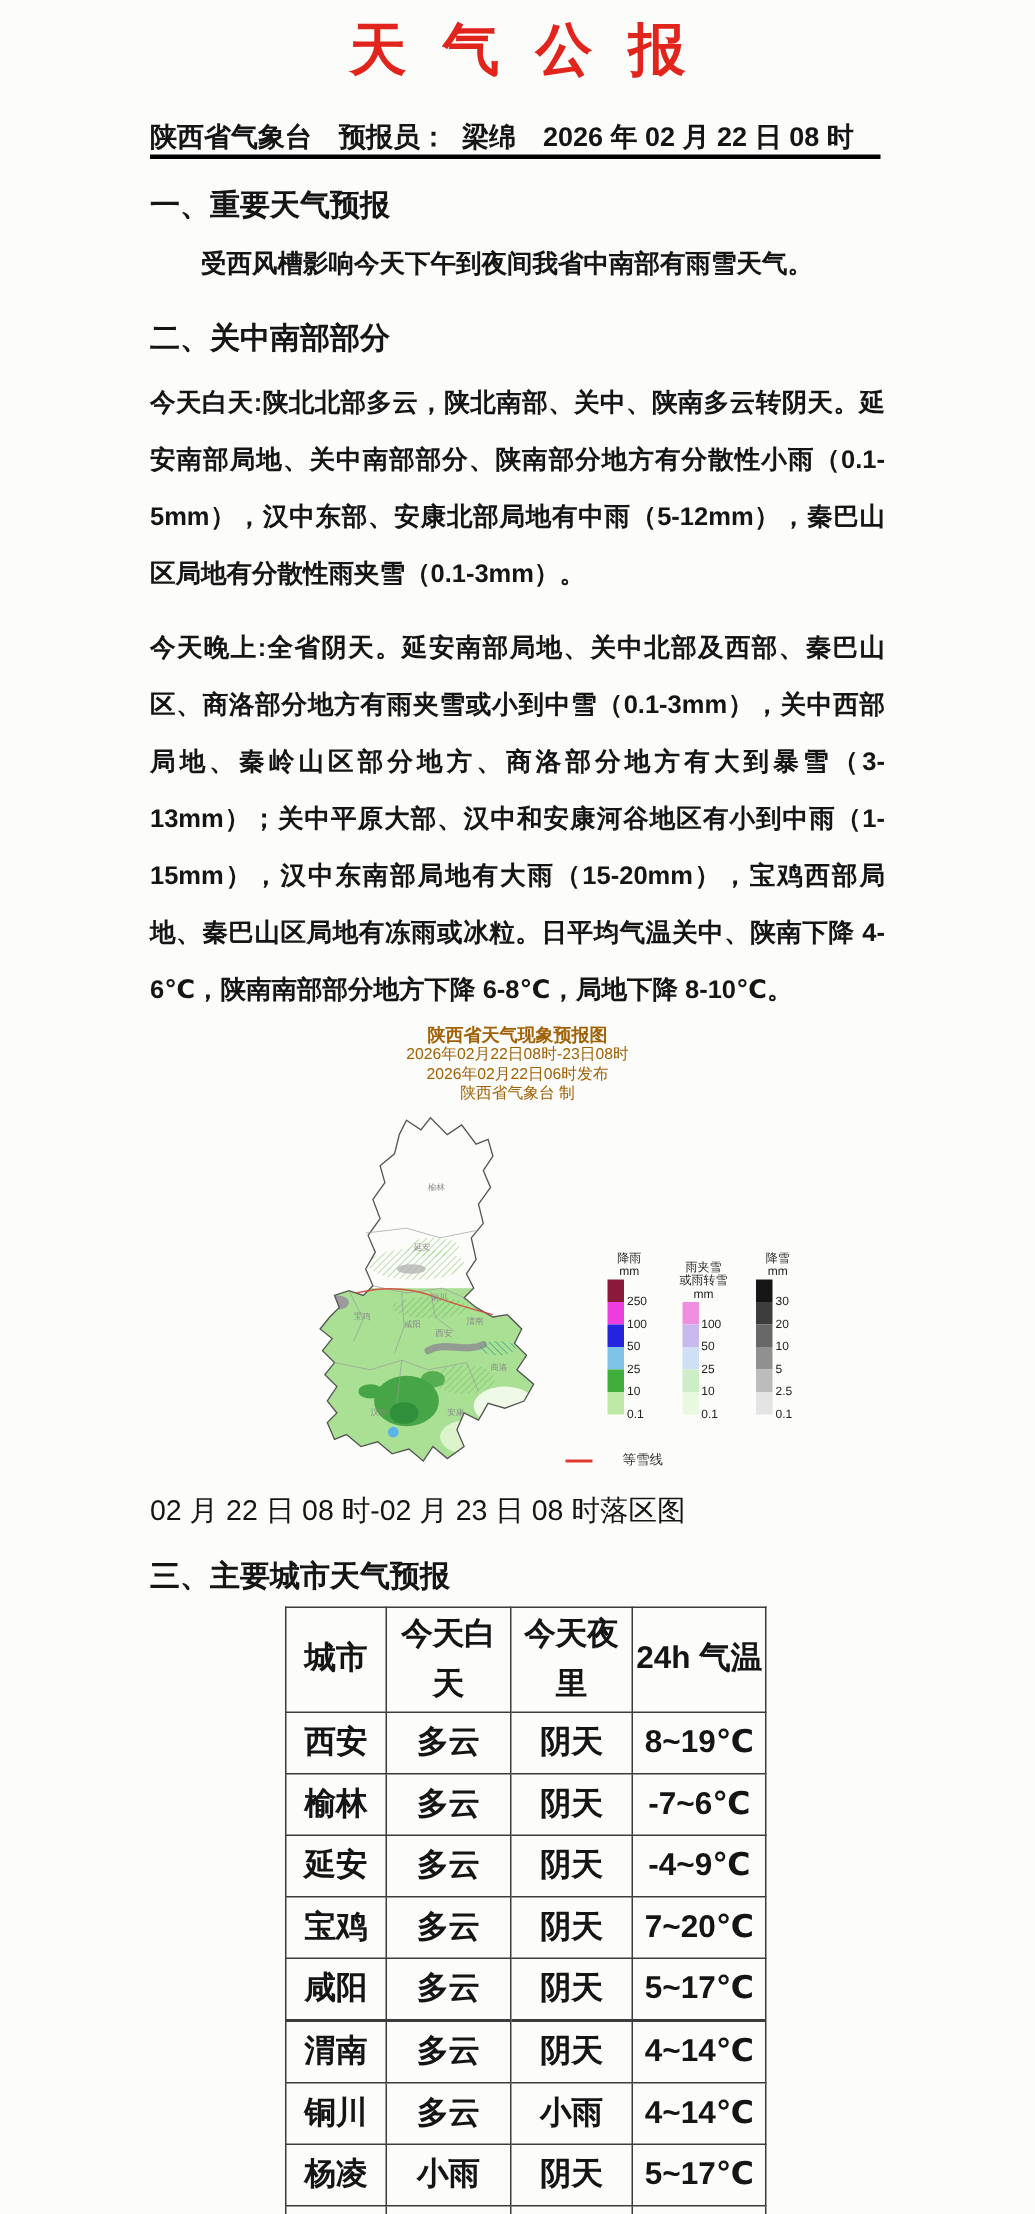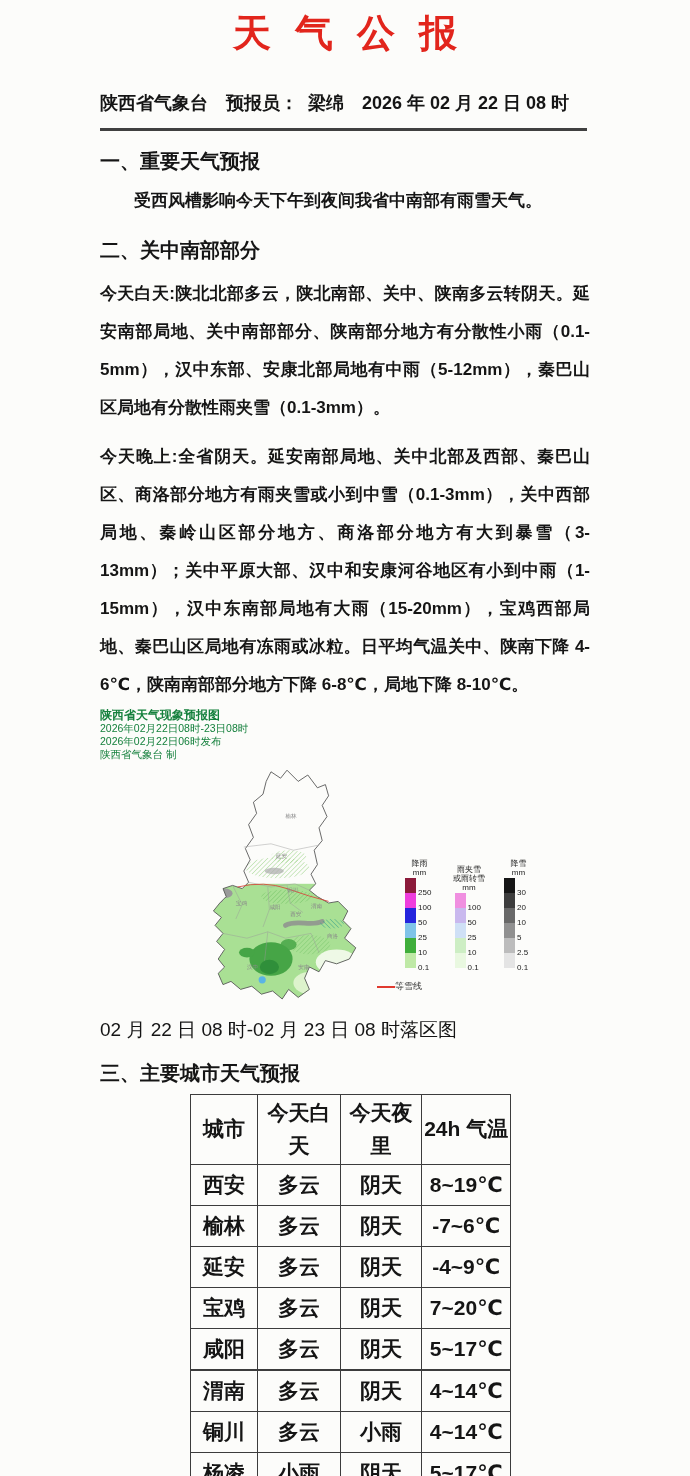--- a/index.html
+++ b/index.html
@@ -8,43 +8,43 @@
     background:#fcfcfa;color:#151515;
     font-family:"Liberation Sans","DejaVu Sans",sans-serif;
   }
   .doc-title{
     text-align:center;font-size:38px;font-weight:bold;
     letter-spacing:24px;text-indent:24px;padding-top:8px;
     color:#e2251c;
   }
   .content{margin:0 100px}
   .meta{
-    margin-top:32px;font-size:18px;font-weight:bold;white-space:pre-wrap;
-    border-bottom:3px solid #404040;padding-bottom:13px;width:487px;
+    margin-top:20px;font-size:18px;font-weight:bold;white-space:pre-wrap;
+    border-bottom:3px solid #000000;padding-bottom:0;width:487px;
   }
   .sec-heading{font-size:20px;font-weight:bold;margin:17px 0 0 0}
   .lead{font-size:17px;font-weight:600;line-height:38px;margin:7px 0 0 0;text-indent:2em}
   .para{font-size:17px;font-weight:600;line-height:38px;margin:11px 0 0 0;text-align:justify}
   .plabel{font-weight:bold}
   
   .map-block{margin-top:4px}
-  .map-titles{color:#15803d}
+  .map-titles{text-align:center;color:#a16207}
   .map-title-main{font-size:12px;font-weight:bold;line-height:14px}
   .map-title-sub{font-size:10.5px;line-height:13px}
   .map-row{display:flex;justify-content:center;align-items:flex-start;gap:18px;margin-top:2px}
   .prov-svg{display:block}
   .legends-wrap{margin-top:96px}
   .legends{display:flex;gap:19px;align-items:flex-end}
   .legend-col{display:flex;flex-direction:column;align-items:center}
   .legend-title{font-size:8px;line-height:9px;color:#222;text-align:center;white-space:pre-line}
   .legend-unit{font-size:8px;line-height:9px;color:#222;margin-bottom:1px}
   .lg-row{display:flex;align-items:flex-end;gap:2px}
   .lg-swatch{width:11px;height:15px}
   .lg-tick{font-size:8px;color:#222;width:16px;transform:translateY(4px)}
-  .isoline-legend{display:flex;align-items:center;gap:0;margin:12px 0 0 -28px}
+  .isoline-legend{display:flex;align-items:center;gap:20px;margin:24px 0 0 -28px}
   .isoline-dash{width:18px;height:0;border-top:2px solid #e03a2f}
   .isoline-label{font-size:9px;color:#333}
   .map-caption{text-align:left;font-size:19px;font-weight:normal;margin-top:14px;white-space:pre-wrap}
   
   .tbl-wrap{margin:7px 0 0 90px}
   table{border-collapse:collapse;table-layout:fixed}
   td{
     border:1.4px solid #3c3c3c;font-size:21px;font-weight:600;
     text-align:center;vertical-align:middle;height:36px;padding:2px;line-height:1.55;
   }

